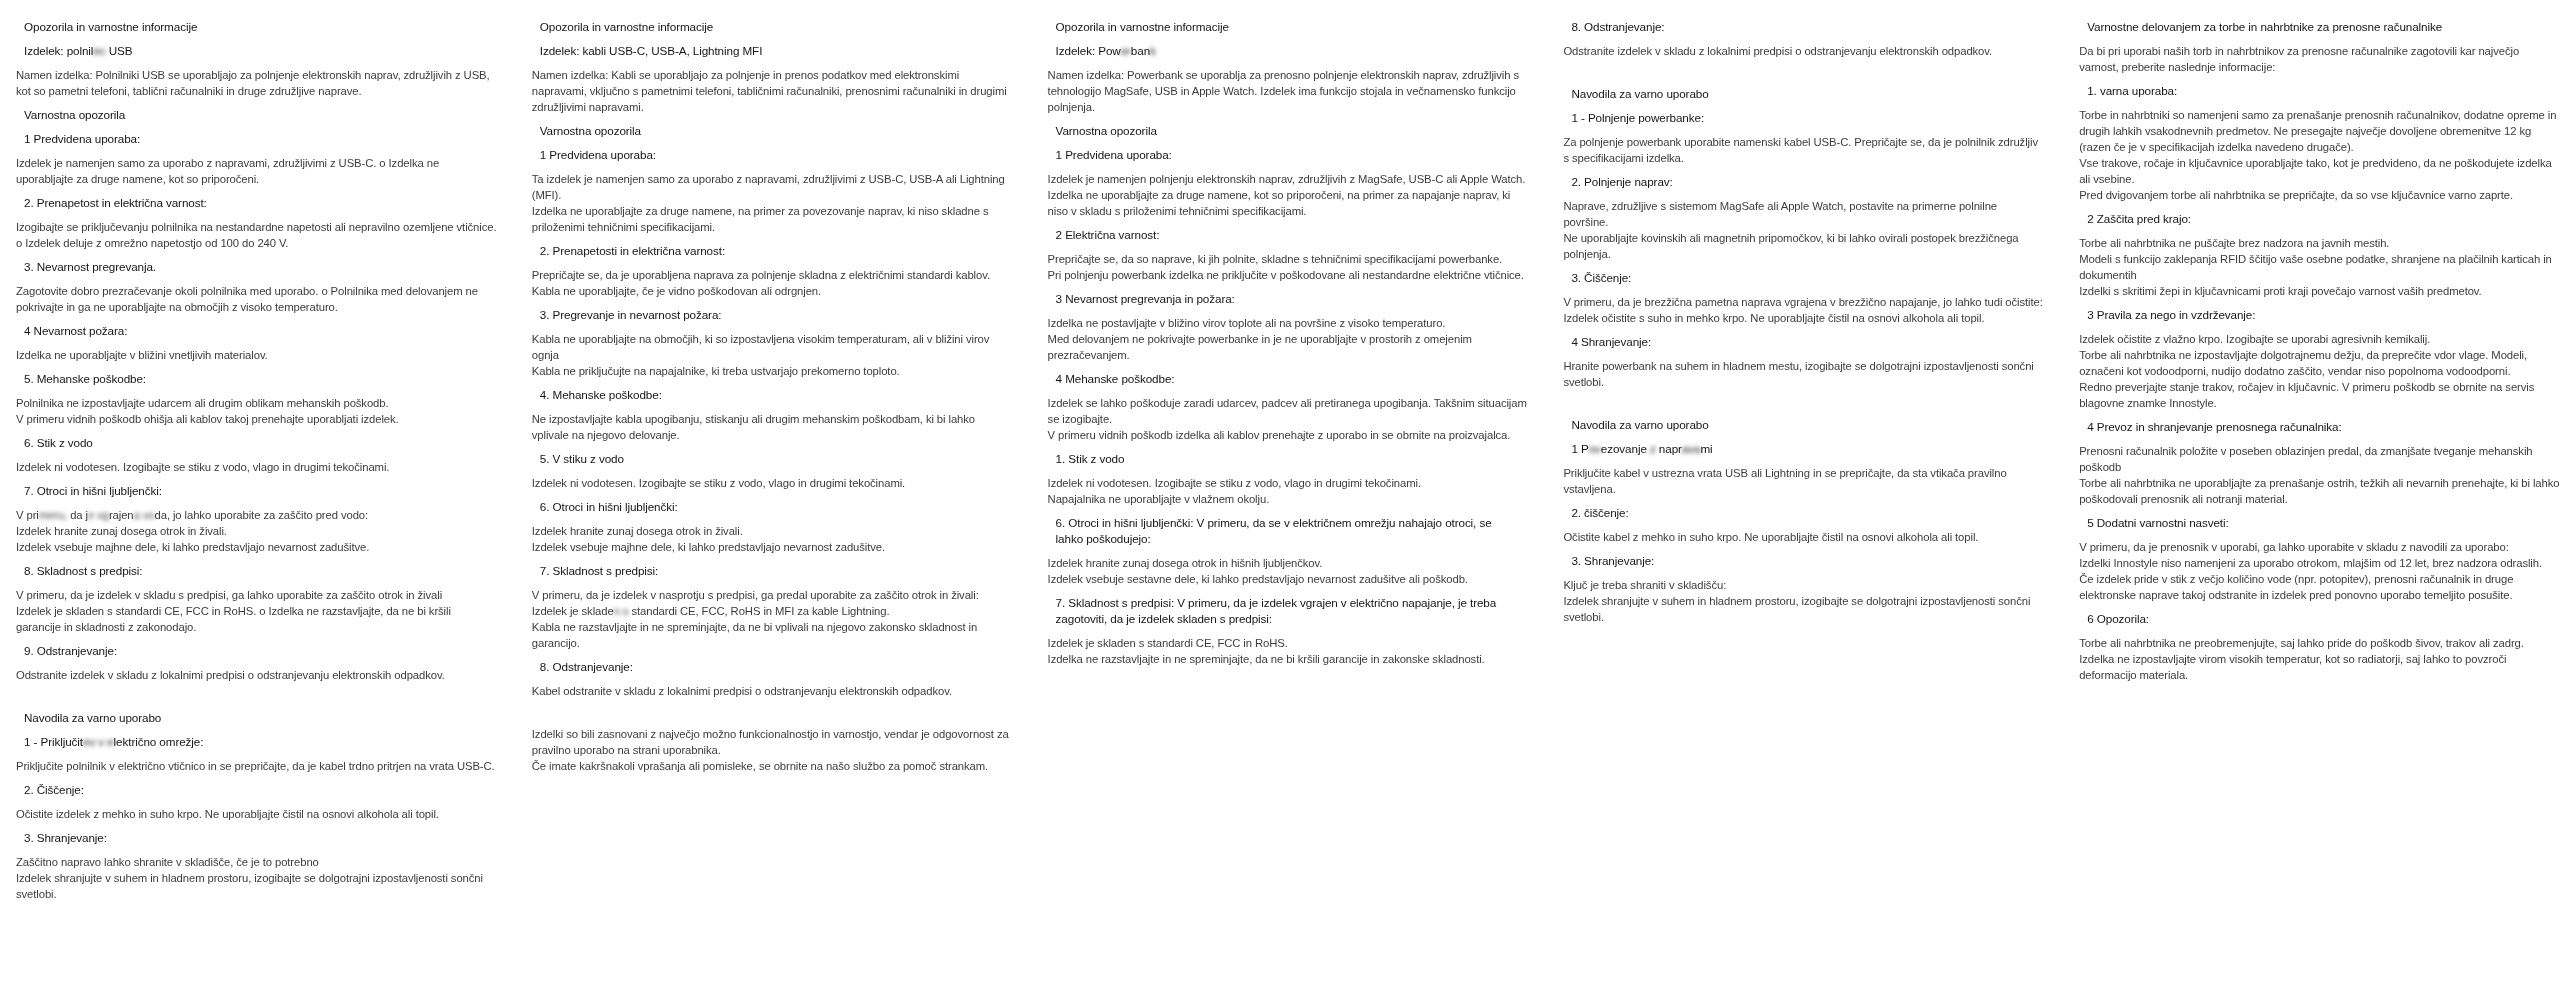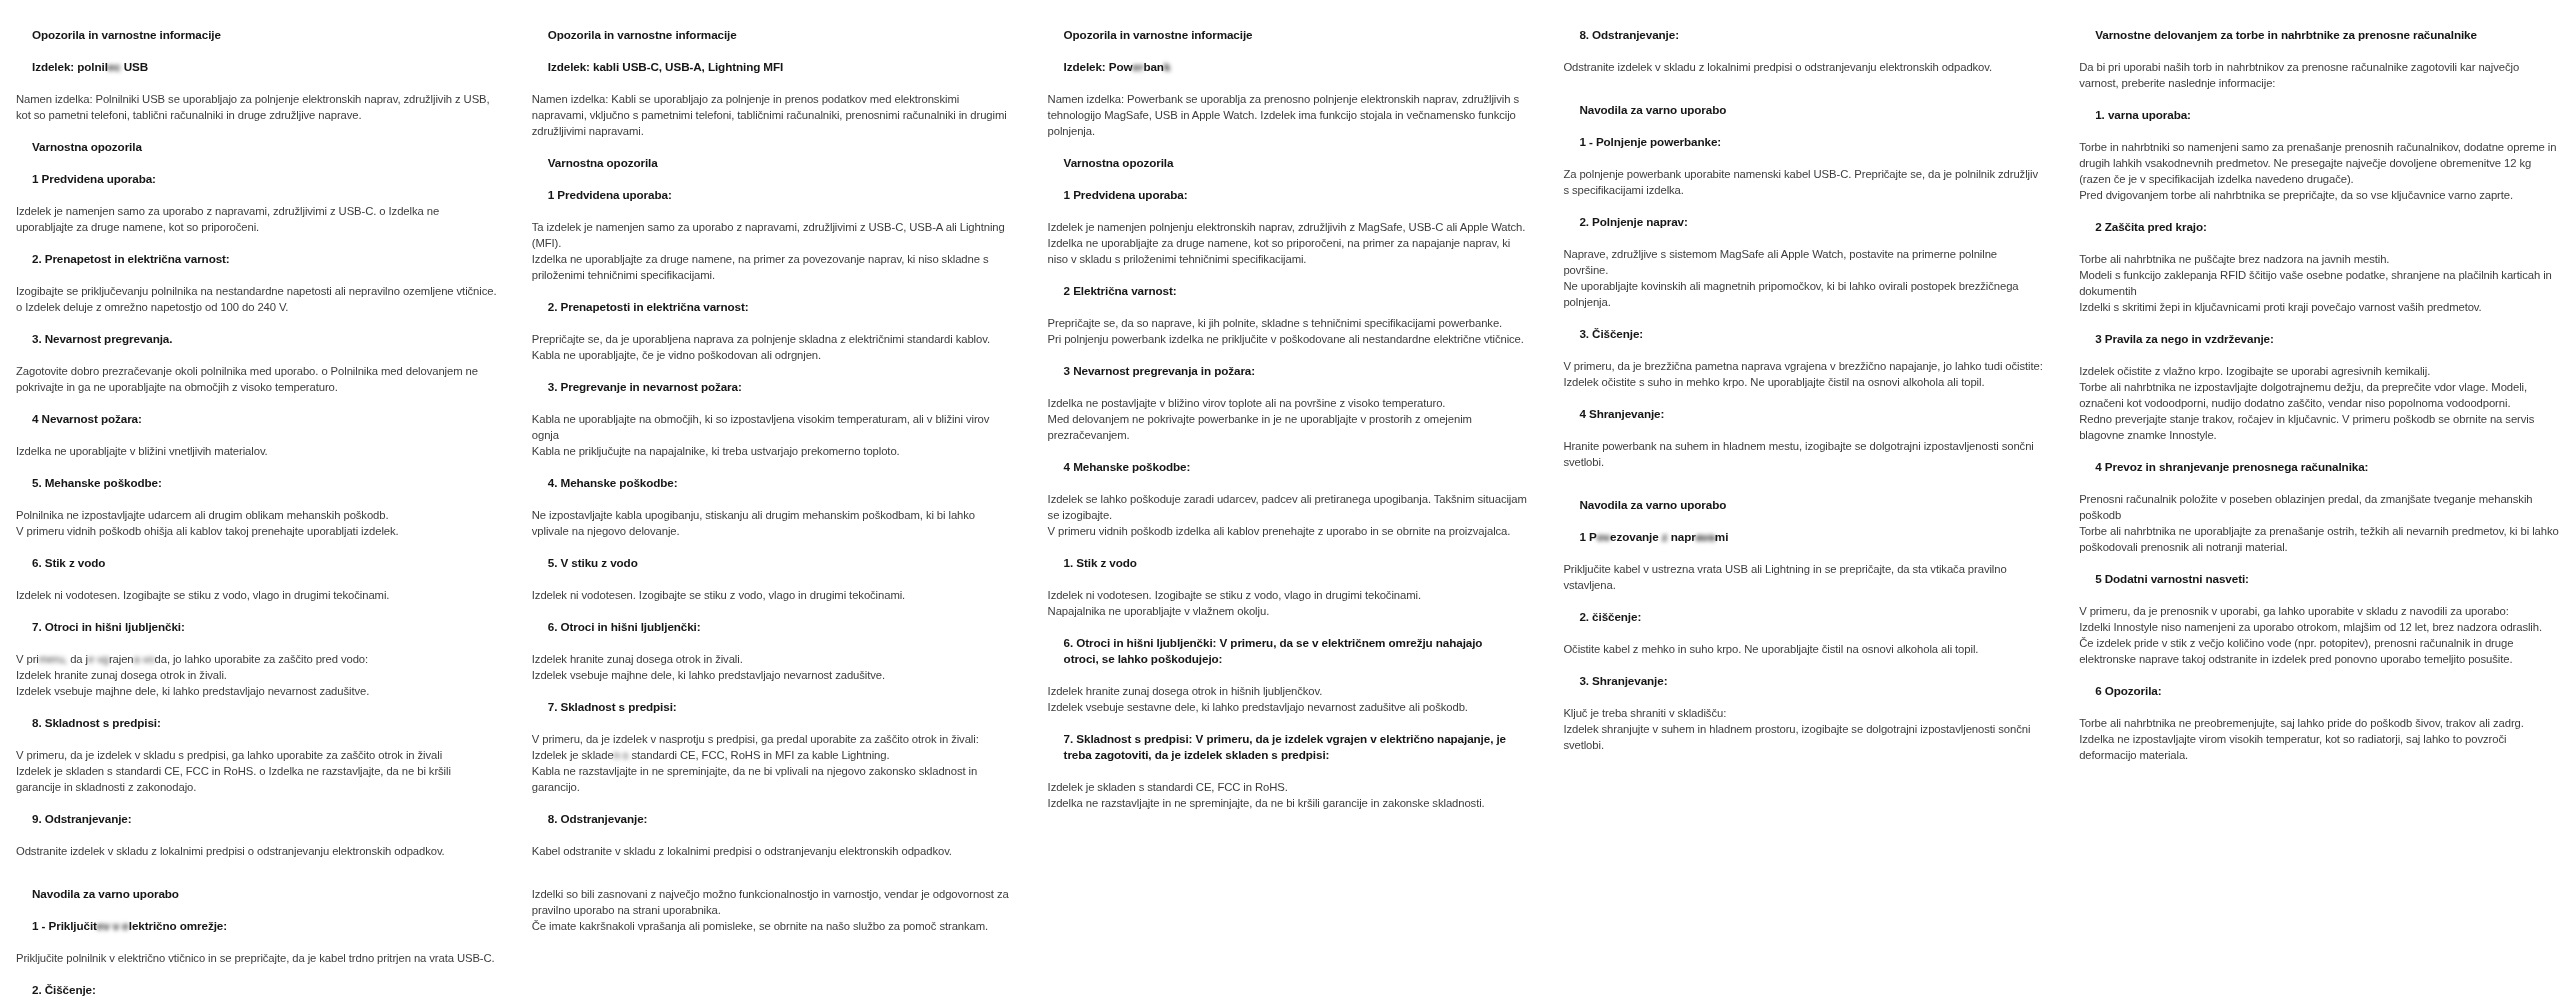--- a/index.html
+++ b/index.html
@@ -11,21 +11,21 @@
     font-family:"Liberation Sans","DejaVu Sans",sans-serif;
     -webkit-font-smoothing:antialiased;
   }
   .columns{
     display:flex;gap:35px;padding:11.3px 16px 0 16px;box-sizing:border-box;
     width:100%;height:100%;align-items:flex-start;
   }
   .col{flex:1 1 0;min-width:0;}
   .col > * + *{margin-top:8px;}
   .hd{
-    margin:16px;font-size:11.7px;font-weight:700;line-height:16px;
+    margin:8px;font-size:11.7px;font-weight:400;line-height:16px;
     color:var(--heading-color);letter-spacing:-0.1px;
   }
   .bd{
     margin:0;font-size:11.3px;font-weight:400;line-height:16px;
     color:var(--body-color);letter-spacing:-0.1px;
   }
   .gap-top{margin-top:27px;}
   .blurred{filter:blur(2.1px);}
 </style>
 </head>
@@ -147,32 +147,33 @@
         <p class="bd">Očistite kabel z mehko in suho krpo. Ne uporabljajte čistil na osnovi alkohola ali topil.</p>
         <h3 class="hd">3. Shranjevanje:</h3>
         <p class="bd">Ključ je treba shraniti v skladišču:</p>
         <p class="bd">Izdelek shranjujte v suhem in hladnem prostoru, izogibajte se dolgotrajni izpostavljenosti sončni svetlobi.</p>
       </section>
       <section class="col">
         <h3 class="hd">Varnostne delovanjem za torbe in nahrbtnike za prenosne računalnike</h3>
         <p class="bd">Da bi pri uporabi naših torb in nahrbtnikov za prenosne računalnike zagotovili kar največjo varnost, preberite naslednje informacije:</p>
         <h3 class="hd">1. varna uporaba:</h3>
         <p class="bd">Torbe in nahrbtniki so namenjeni samo za prenašanje prenosnih računalnikov, dodatne opreme in drugih lahkih vsakodnevnih predmetov. Ne presegajte največje dovoljene obremenitve 12 kg (razen če je v specifikacijah izdelka navedeno drugače).</p>
+        <p class="bd">Vse trakove, ročaje in ključavnice uporabljajte tako, kot je predvideno, da ne poškodujete izdelka ali vsebine.</p>
         <p class="bd">Pred dvigovanjem torbe ali nahrbtnika se prepričajte, da so vse ključavnice varno zaprte.</p>
         <h3 class="hd">2 Zaščita pred krajo:</h3>
         <p class="bd">Torbe ali nahrbtnika ne puščajte brez nadzora na javnih mestih.</p>
         <p class="bd">Modeli s funkcijo zaklepanja RFID ščitijo vaše osebne podatke, shranjene na plačilnih karticah in dokumentih</p>
         <p class="bd">Izdelki s skritimi žepi in ključavnicami proti kraji povečajo varnost vaših predmetov.</p>
         <h3 class="hd">3 Pravila za nego in vzdrževanje:</h3>
         <p class="bd">Izdelek očistite z vlažno krpo. Izogibajte se uporabi agresivnih kemikalij.</p>
         <p class="bd">Torbe ali nahrbtnika ne izpostavljajte dolgotrajnemu dežju, da preprečite vdor vlage. Modeli, označeni kot vodoodporni, nudijo dodatno zaščito, vendar niso popolnoma vodoodporni.</p>
         <p class="bd">Redno preverjajte stanje trakov, ročajev in ključavnic. V primeru poškodb se obrnite na servis blagovne znamke Innostyle.</p>
         <h3 class="hd">4 Prevoz in shranjevanje prenosnega računalnika:</h3>
         <p class="bd">Prenosni računalnik položite v poseben oblazinjen predal, da zmanjšate tveganje mehanskih poškodb</p>
-        <p class="bd">Torbe ali nahrbtnika ne uporabljajte za prenašanje ostrih, težkih ali nevarnih predmetov, ki bi lahko poškodovali prenosnik ali notranji material.</p>
+        <p class="bd">Torbe ali nahrbtnika ne uporabljajte za prenašanje ostrih, težkih ali nevarnih prenehajte, ki bi lahko poškodovali prenosnik ali notranji material.</p>
         <h3 class="hd">5 Dodatni varnostni nasveti:</h3>
         <p class="bd">V primeru, da je prenosnik v uporabi, ga lahko uporabite v skladu z navodili za uporabo:</p>
         <p class="bd">Izdelki Innostyle niso namenjeni za uporabo otrokom, mlajšim od 12 let, brez nadzora odraslih.</p>
         <p class="bd">Če izdelek pride v stik z večjo količino vode (npr. potopitev), prenosni računalnik in druge elektronske naprave takoj odstranite in izdelek pred ponovno uporabo temeljito posušite.</p>
         <h3 class="hd">6 Opozorila:</h3>
         <p class="bd">Torbe ali nahrbtnika ne preobremenjujte, saj lahko pride do poškodb šivov, trakov ali zadrg.</p>
         <p class="bd">Izdelka ne izpostavljajte virom visokih temperatur, kot so radiatorji, saj lahko to povzroči deformacijo materiala.</p>
       </section>
     </div>
 </main>

